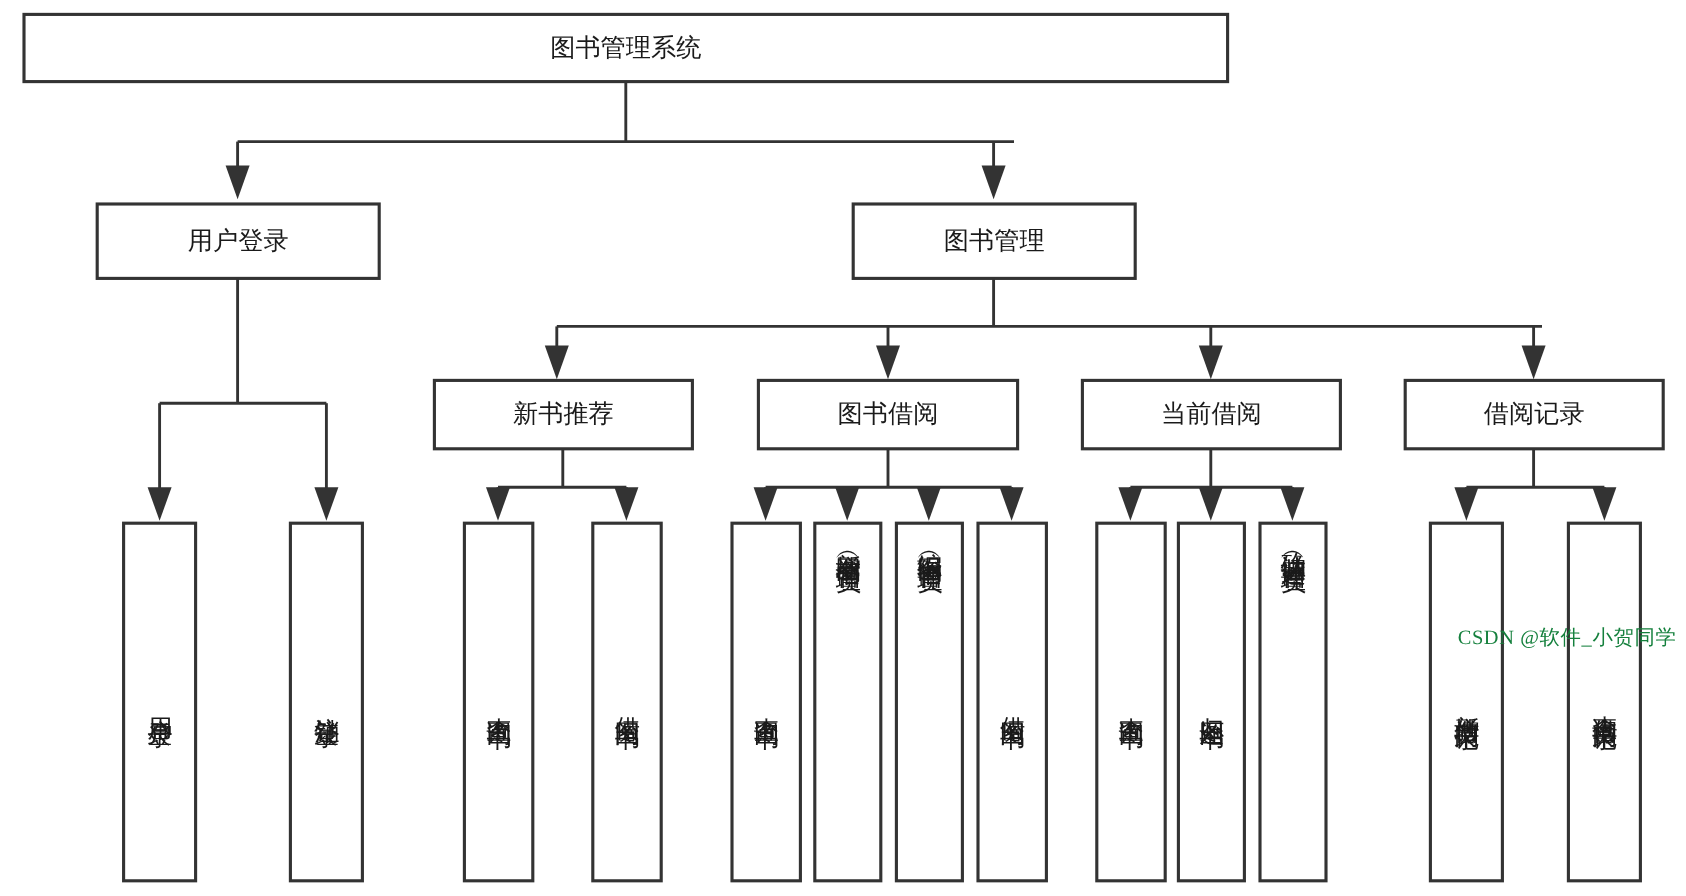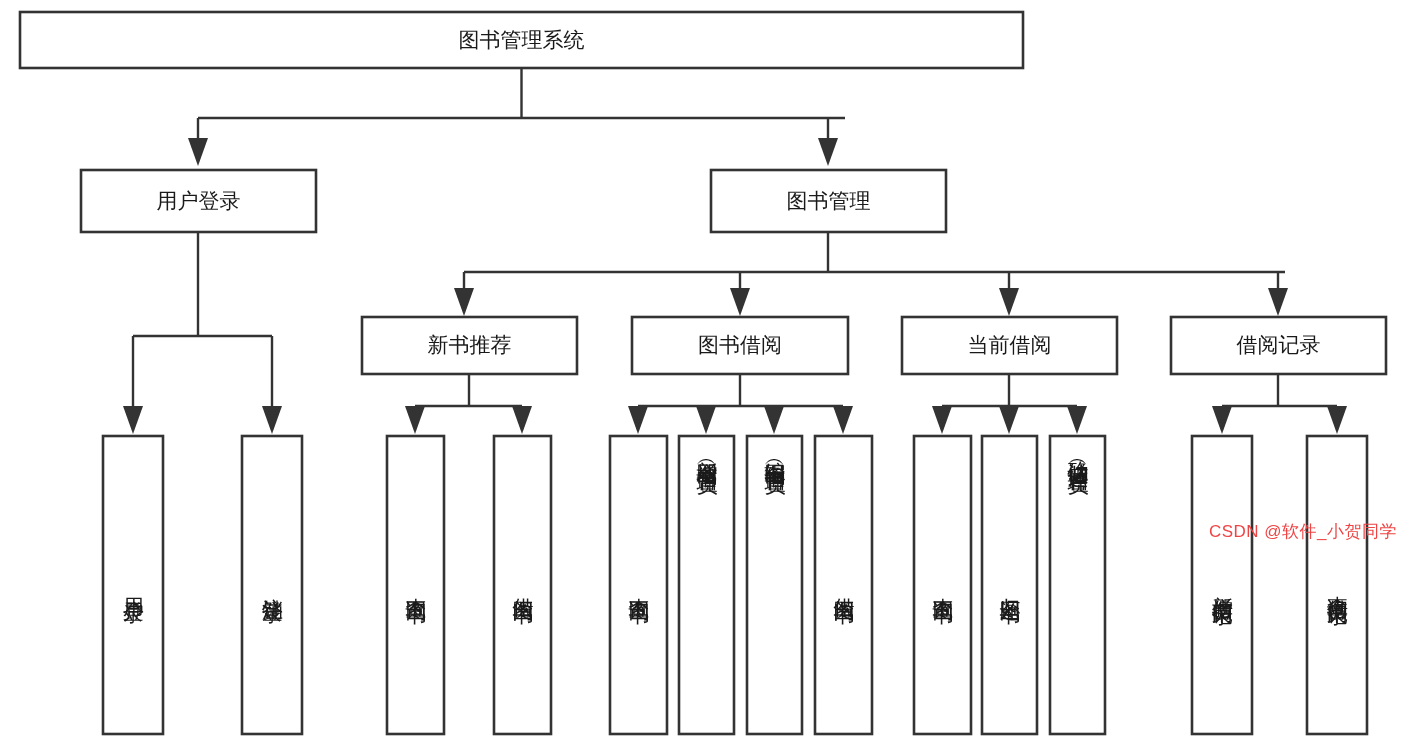--- a/index.html
+++ b/index.html
@@ -46,23 +46,23 @@
     font-family: "DejaVu Sans", "Liberation Sans", sans-serif;
     font-size: 21px;
     fill: #1a1a1a;
     text-anchor: middle;
     dominant-baseline: middle;
   }
   .watermark {
     position: absolute;
     right: 8px;
     bottom: 4px;
-    font-family: Liberation Sans, sans-serif;
+    font-family: Liberation Serif, serif;
     font-size: 17px;
-    color: #ef4444;
+    color: #15803d;
     letter-spacing: 0.5px;
     white-space: nowrap;
     user-select: none;
   }
   .vlabel-wrap {
     position: absolute;
     display: flex;
     align-items: center;
     justify-content: center;
     pointer-events: none;

